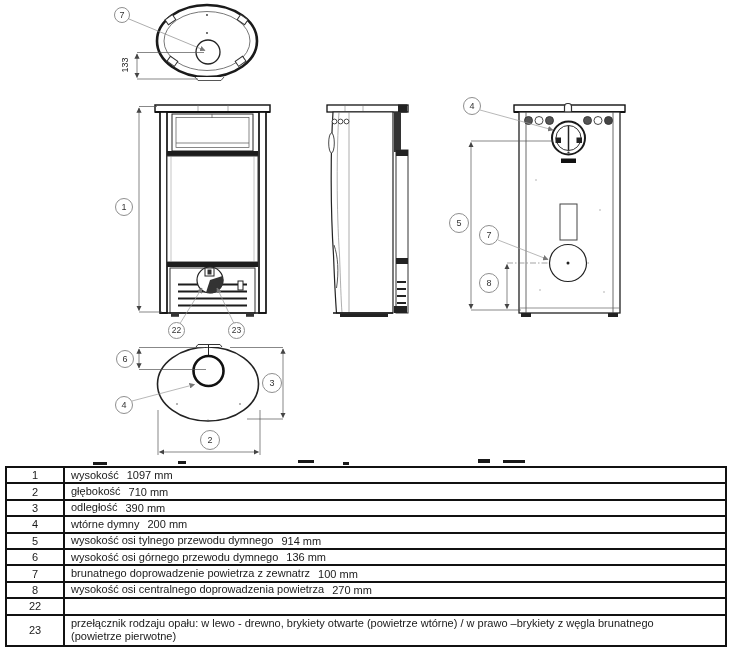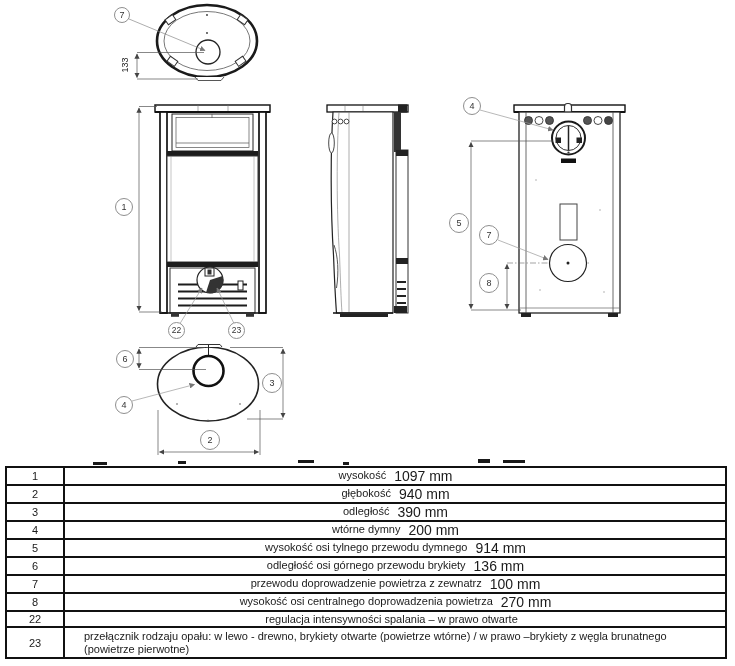--- a/index.html
+++ b/index.html
@@ -18,24 +18,24 @@
   
   .spec{position:absolute;left:5px;top:466px;width:722px;border:2px solid #111;
         box-sizing:border-box;background:#fff;}
   .trow{display:flex;align-items:center;border-bottom:2px solid #111;min-height:16.4px;
         box-sizing:border-box;}
   .trow:last-child{border-bottom:none;}
   .trow.tall{min-height:29px;}
   .tnum{flex:0 0 58px;text-align:center;border-right:2px solid #111;align-self:stretch;
         display:flex;align-items:center;justify-content:center;
         font-size:11px;color:#1a1a1a;box-sizing:border-box;}
-  .tbody-cell{flex:1;display:flex;align-items:center;justify-content:center;
+  .tbody-cell{flex:1;display:flex;align-items:center;justify-content:flex-start;
         padding:0 5px 0 6px;box-sizing:border-box;}
   .tdesc{font-size:11px;color:#1a1a1a;line-height:1.2;max-width:615px;}
-  .tval{font-size:14px;color:#1a1a1a;white-space:nowrap;padding-left:8px;}
+  .tval{font-size:11px;color:#1a1a1a;white-space:nowrap;padding-left:8px;}
 </style>
 </head>
 <body>
 
 <div class="canvas">
 
   <div class="diagram">
     <svg width="735" height="460" viewBox="0 0 735 460">
       <defs>
         <marker id="ae" viewBox="0 0 10 10" refX="9" refY="5" markerWidth="7.5" markerHeight="7.5" orient="auto">
@@ -242,21 +242,21 @@
       <div class="tnum">1</div>
       <div class="tbody-cell">
           <span class="tdesc">wysokość</span>
           <span class="tval">1097 mm</span>
         </div>
     </div>
     <div class="trow">
       <div class="tnum">2</div>
       <div class="tbody-cell">
           <span class="tdesc">głębokość</span>
-          <span class="tval">940 mm</span>
+          <span class="tval">710 mm</span>
         </div>
     </div>
     <div class="trow">
       <div class="tnum">3</div>
       <div class="tbody-cell">
           <span class="tdesc">odległość</span>
           <span class="tval">390 mm</span>
         </div>
     </div>
     <div class="trow">
@@ -269,44 +269,40 @@
     <div class="trow">
       <div class="tnum">5</div>
       <div class="tbody-cell">
           <span class="tdesc">wysokość osi tylnego przewodu dymnego</span>
           <span class="tval">914 mm</span>
         </div>
     </div>
     <div class="trow">
       <div class="tnum">6</div>
       <div class="tbody-cell">
-          <span class="tdesc">odległość osi górnego przewodu brykiety</span>
+          <span class="tdesc">wysokość osi górnego przewodu dymnego</span>
           <span class="tval">136 mm</span>
         </div>
     </div>
     <div class="trow">
       <div class="tnum">7</div>
       <div class="tbody-cell">
-          <span class="tdesc">przewodu doprowadzenie powietrza z zewnatrz</span>
+          <span class="tdesc">brunatnego doprowadzenie powietrza z zewnatrz</span>
           <span class="tval">100 mm</span>
         </div>
     </div>
     <div class="trow">
       <div class="tnum">8</div>
       <div class="tbody-cell">
           <span class="tdesc">wysokość osi centralnego doprowadzenia powietrza</span>
           <span class="tval">270 mm</span>
         </div>
     </div>
     <div class="trow">
       <div class="tnum">22</div>
-      <div class="tbody-cell">
-          <span class="tdesc">regulacja intensywności spalania – w prawo otwarte</span>
-          <span class="tval"></span>
-        </div>
     </div>
     <div class="trow tall">
       <div class="tnum">23</div>
       <div class="tbody-cell">
           <span class="tdesc">przełącznik rodzaju opału: w lewo - drewno, brykiety otwarte (powietrze wtórne) / w prawo –brykiety z węgla brunatnego (powietrze pierwotne)</span>
           <span class="tval"></span>
         </div>
     </div>
   </div>
 

